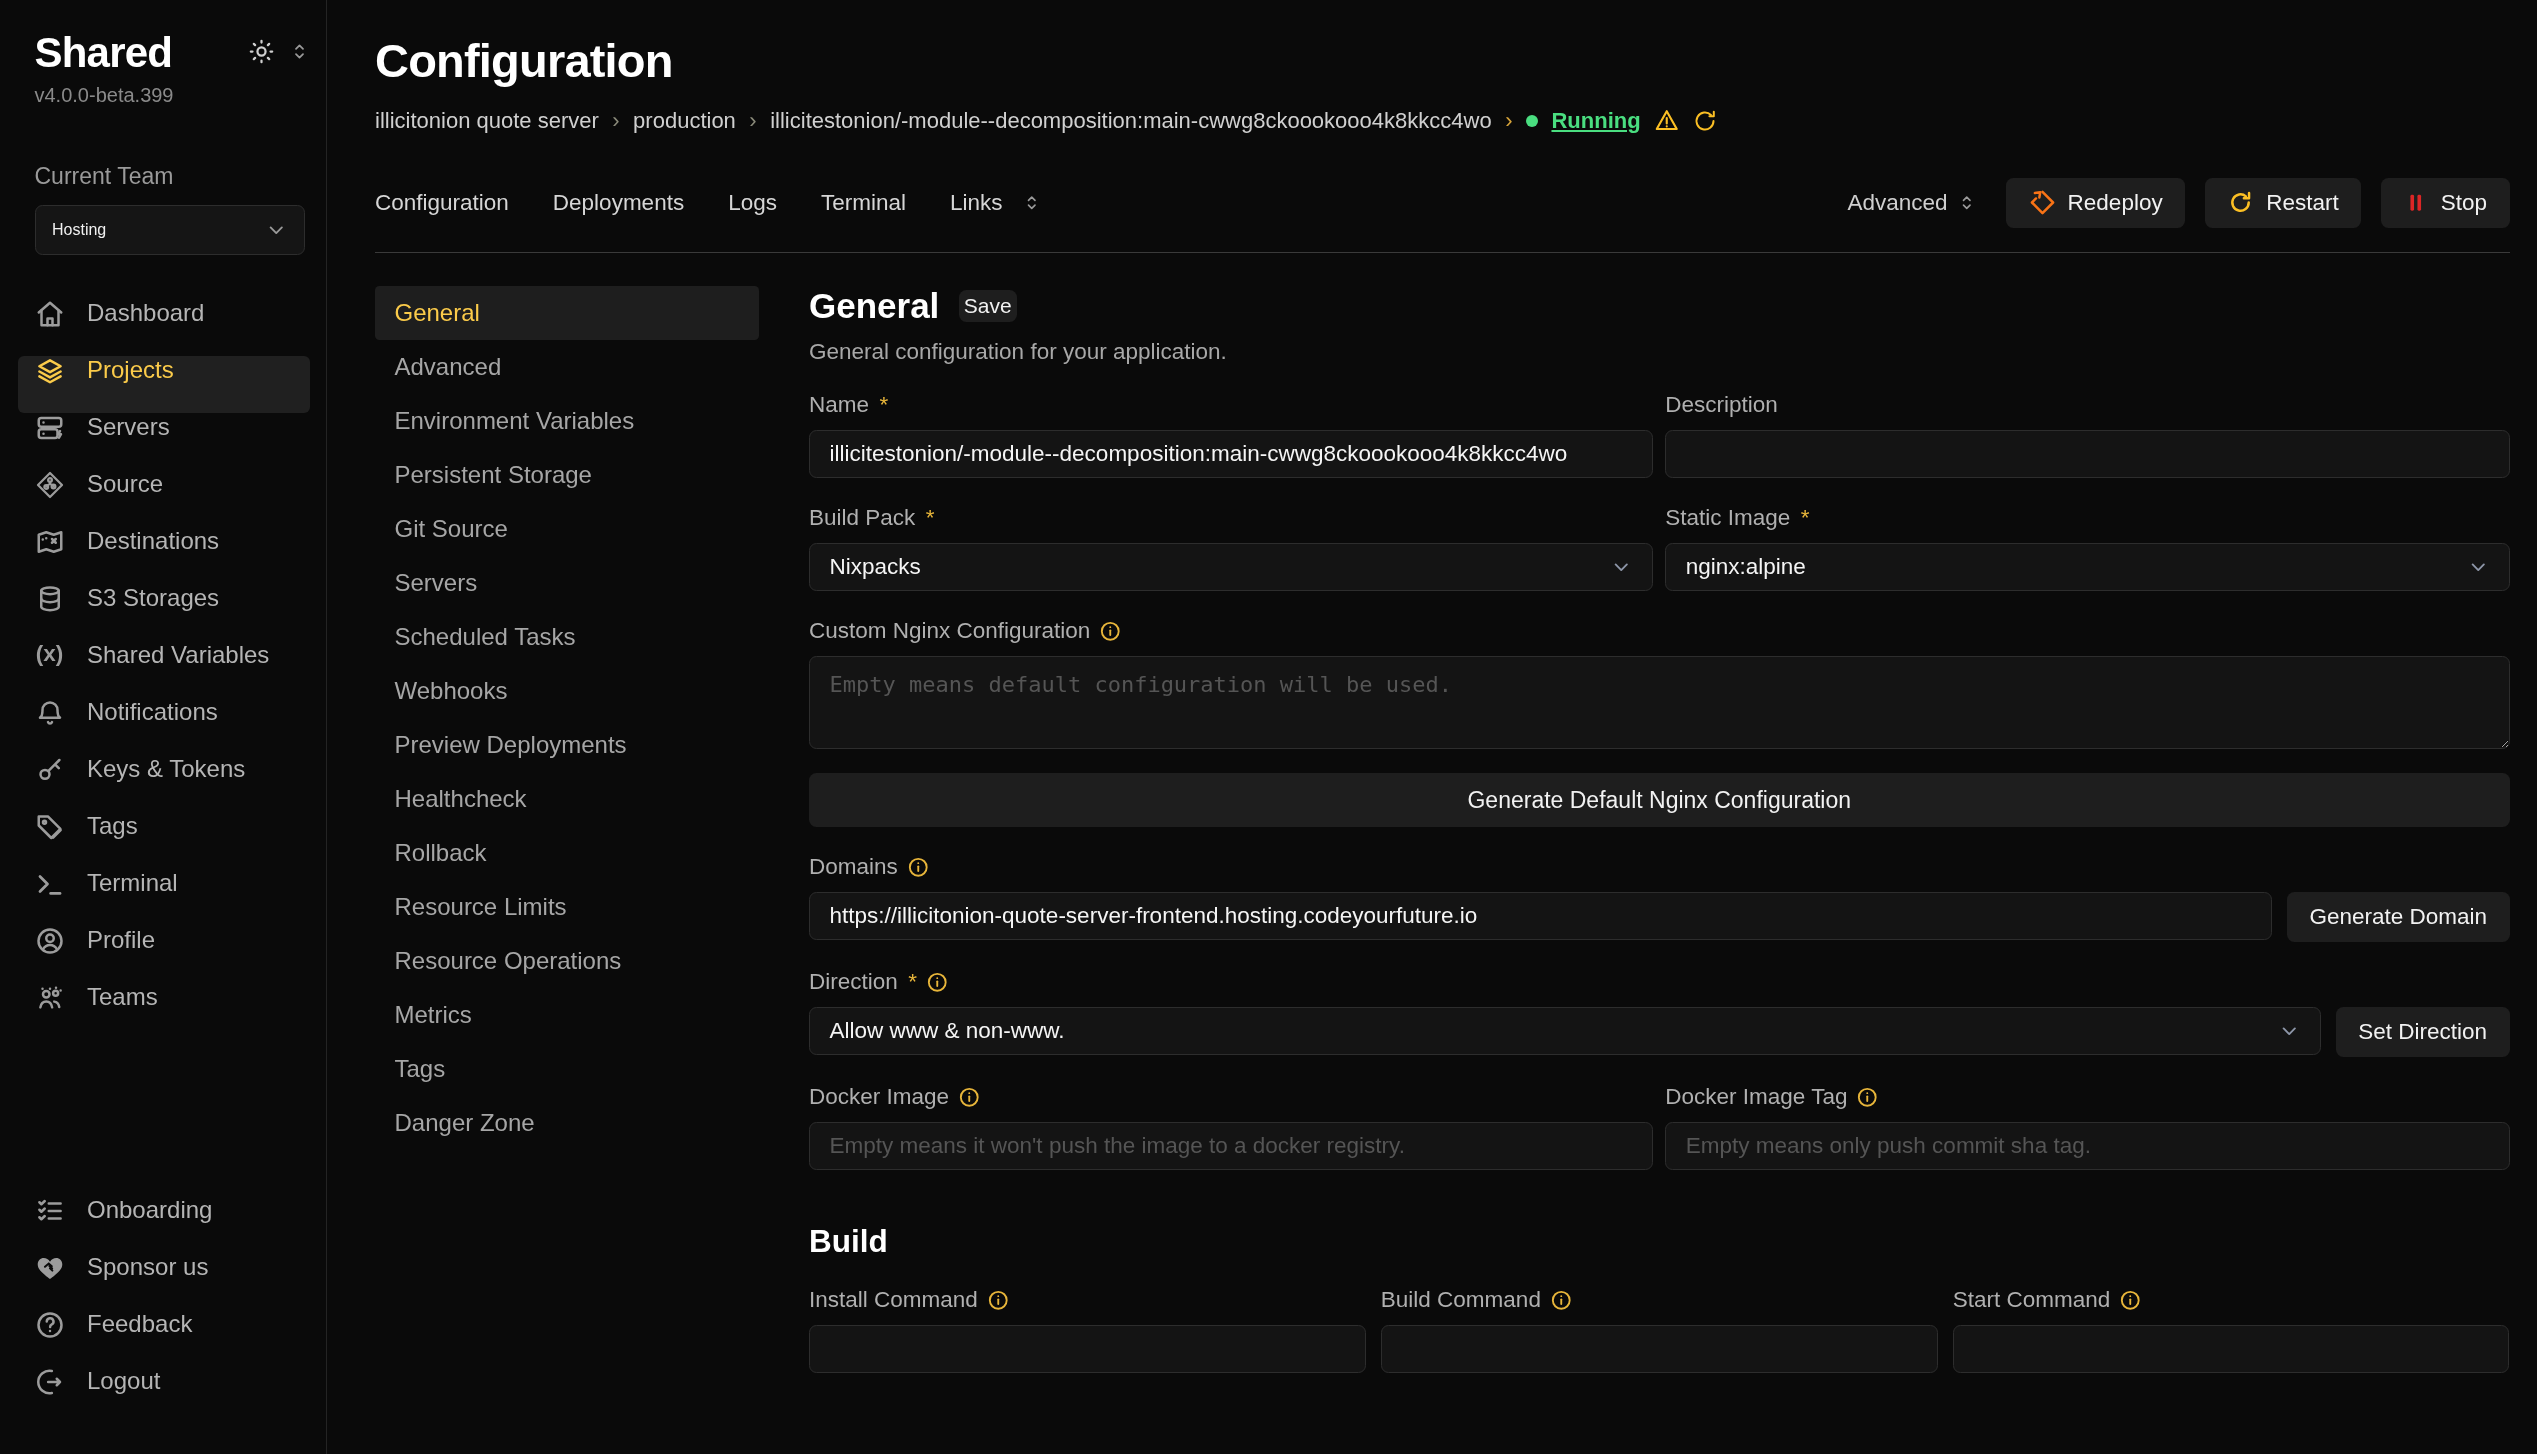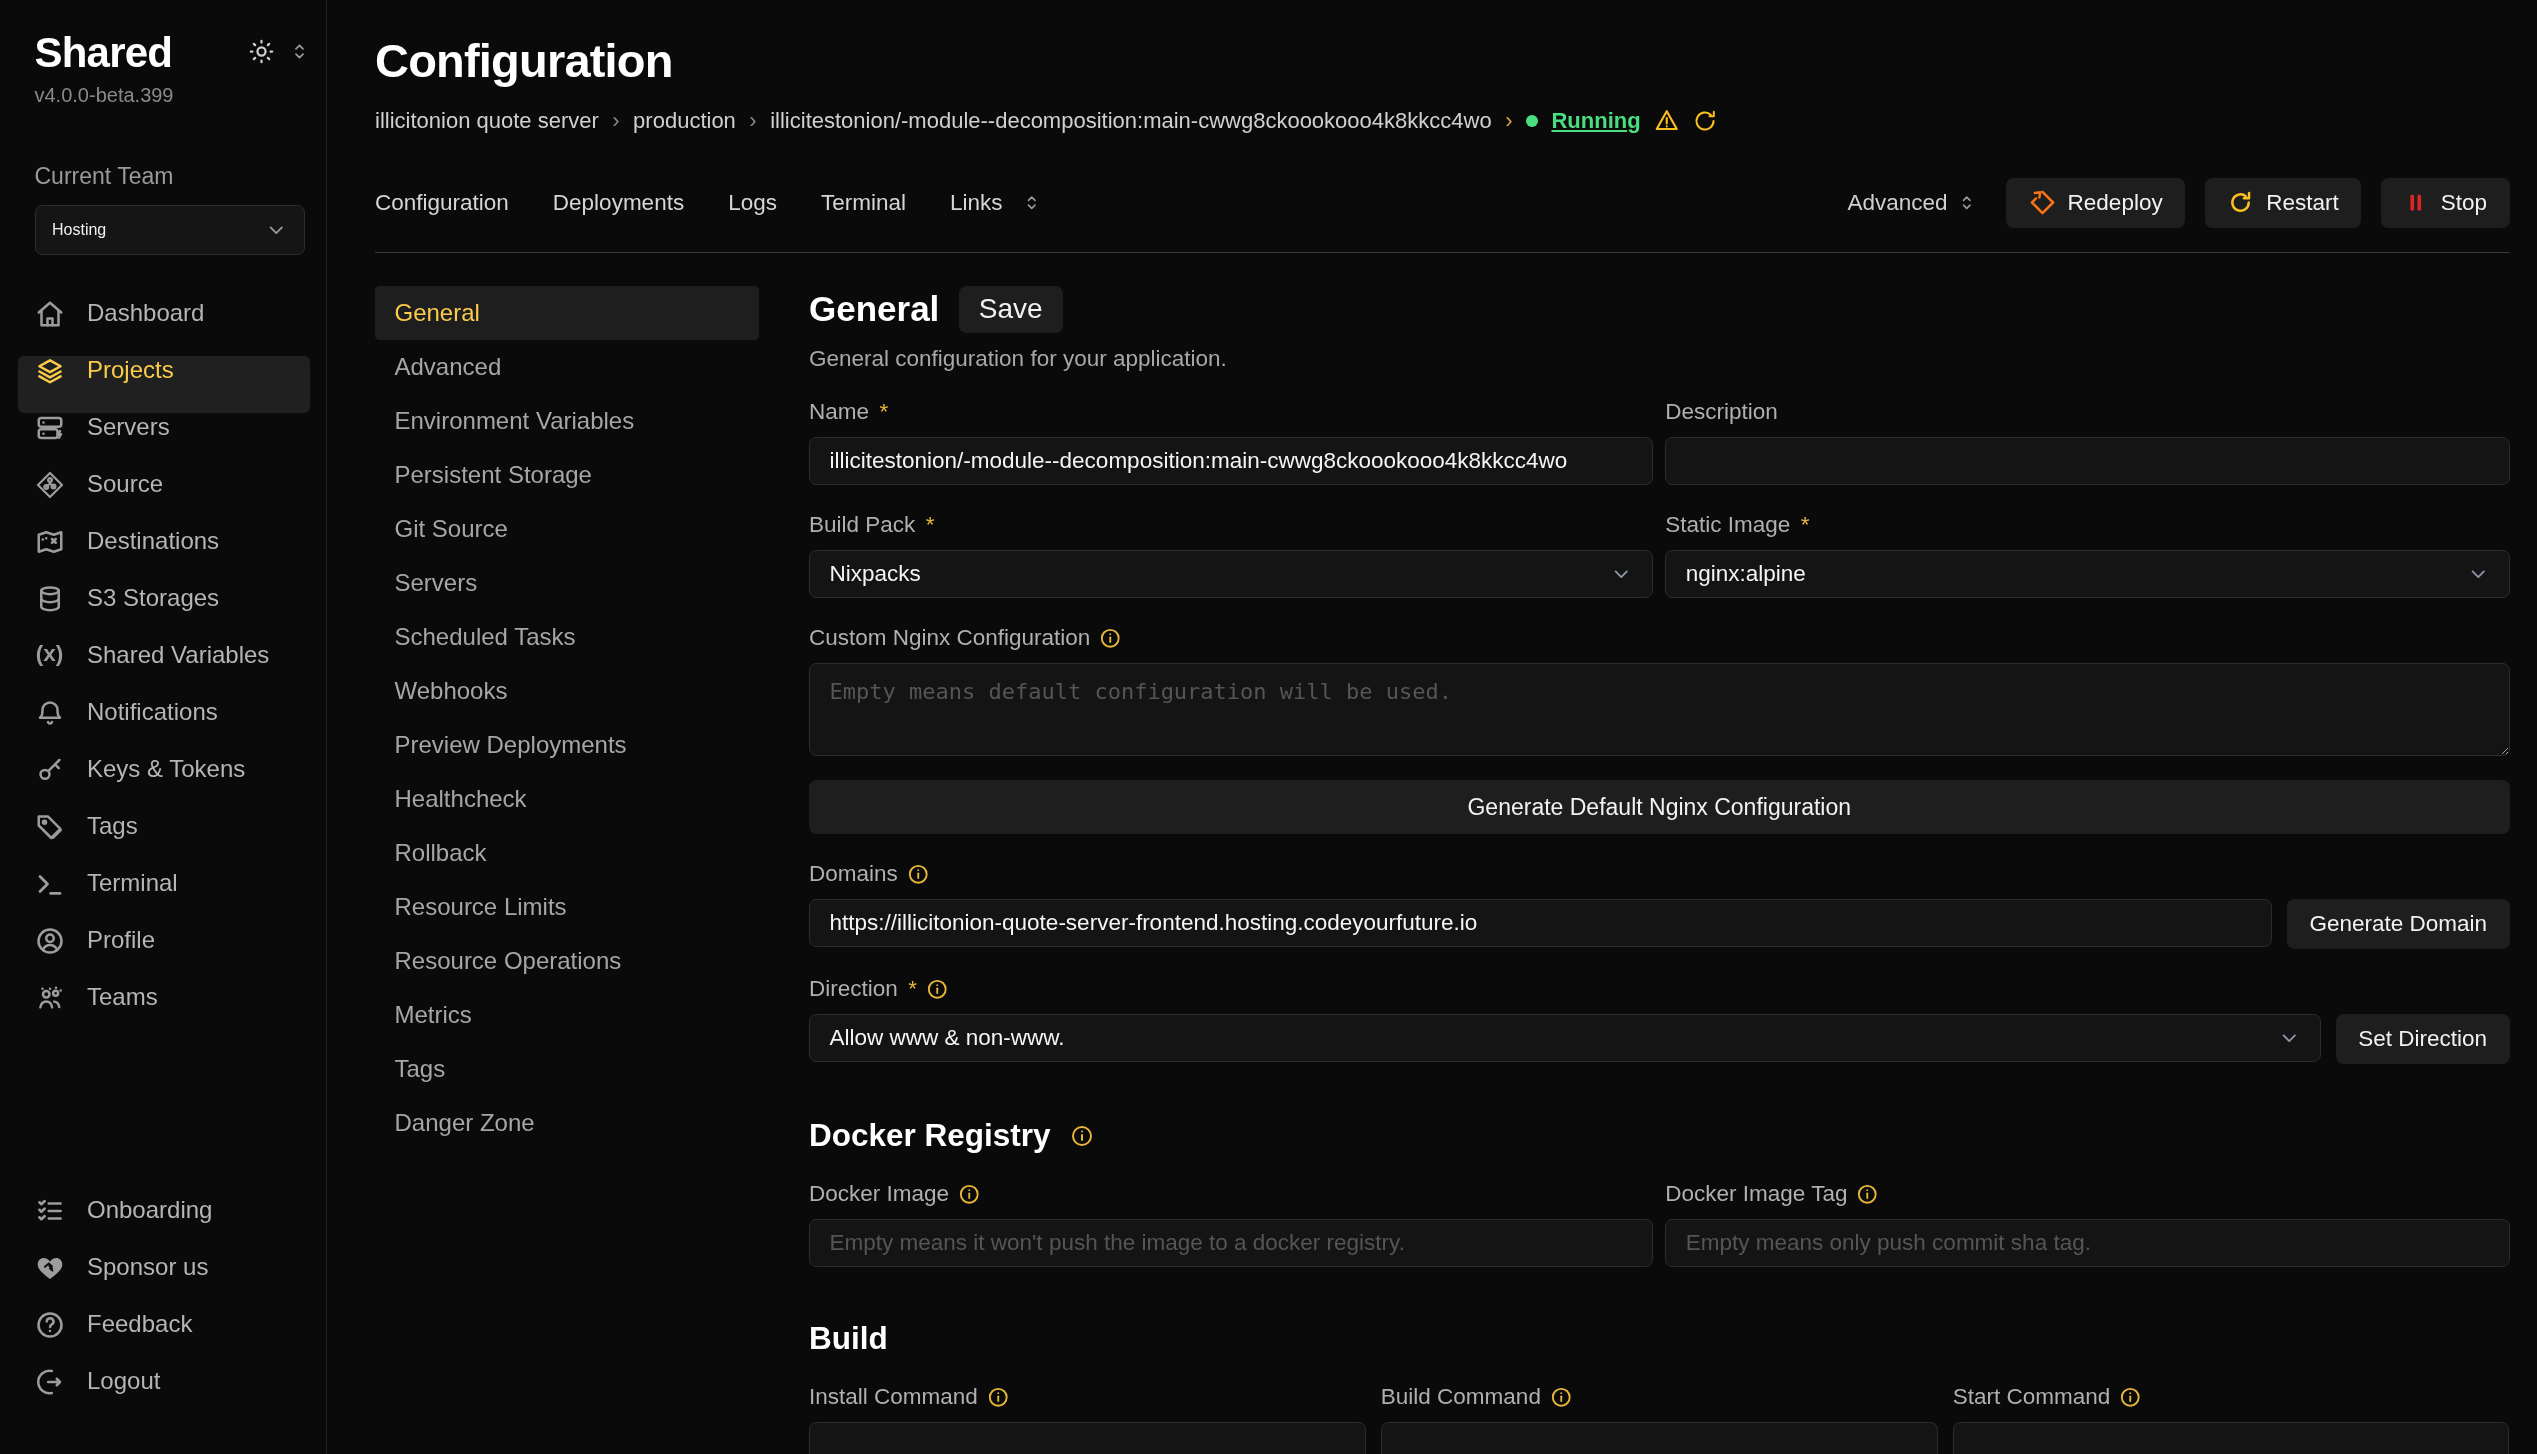--- a/index.html
+++ b/index.html
@@ -55,21 +55,21 @@
   
   .subnav{width:384px;flex:none;display:flex;flex-direction:column}
   .subnav-item{height:54px;display:flex;align-items:center;padding:0 19.5px;border-radius:4.5px;color:#a6a6a6;font-size:24px;cursor:pointer}
   .subnav-item.active{background:#1e1e1e;color:var(--accent)}
   
   .form{flex:1;min-width:0}
   .sec-head{display:flex;align-items:center;gap:19.5px}
   .sec-head h2{margin:0;font-size:35px;font-weight:800}
   .sec-head.small{margin-top:53px}
   .sec-head.small h2{font-size:31.5px}
-  .save-btn{height:47px;padding:0 20px;font-size:28px}
+  .save-btn{height:32px;padding:0 5px;font-size:21px}
   .subtitle{margin-top:13.5px;color:#a8a8a8}
   .label-row{display:flex;align-items:center;gap:9px;margin:27px 0 12px;color:#b0b0b0;font-size:22.5px}
   .req{color:#e7b53a;margin-left:1.5px}
   .info{color:#e7b53a}
   .grid2{display:grid;grid-template-columns:1fr 1fr;column-gap:12px}
   .grid3{display:grid;grid-template-columns:1fr 1fr 1fr;column-gap:15px}
   .field input,.field .fake-select,.field textarea{
     width:100%;height:48px;background:var(--input-bg);border:0.8px solid var(--input-border);
     border-radius:7.5px;color:#f5f5f5;font-size:22.5px;padding:0 19.5px;font-family:inherit;outline:none;
   }
@@ -612,28 +612,20 @@
               <span class="chev">
                 <svg class="ic" style="width:22.5px;height:22.5px" viewBox="0 0 30 30" width="22.5" height="22.5">
                   <use href="#i-chevdown"></use>
                 </svg>
               </span>
             </div>
           <button class="btn side-btn">Set Direction</button>
         </div>
       </div>
 
-      <div class="sec-head small">
-        <h2>Docker Registry</h2>
-        <span class="info">
-            <svg class="ic" style="width:24px;height:24px" viewBox="0 0 32 32" width="24" height="24">
-              <use href="#i-info"></use>
-            </svg>
-          </span>
-      </div>
       <div class="grid2">
         <div class="field">
           <div class="label-row">
               <span>Docker Image</span>
               <span class="info">
                 <svg class="ic" style="width:22.5px;height:22.5px" viewBox="0 0 30 30" width="22.5" height="22.5">
                   <use href="#i-info"></use>
                 </svg>
               </span>
             </div>

